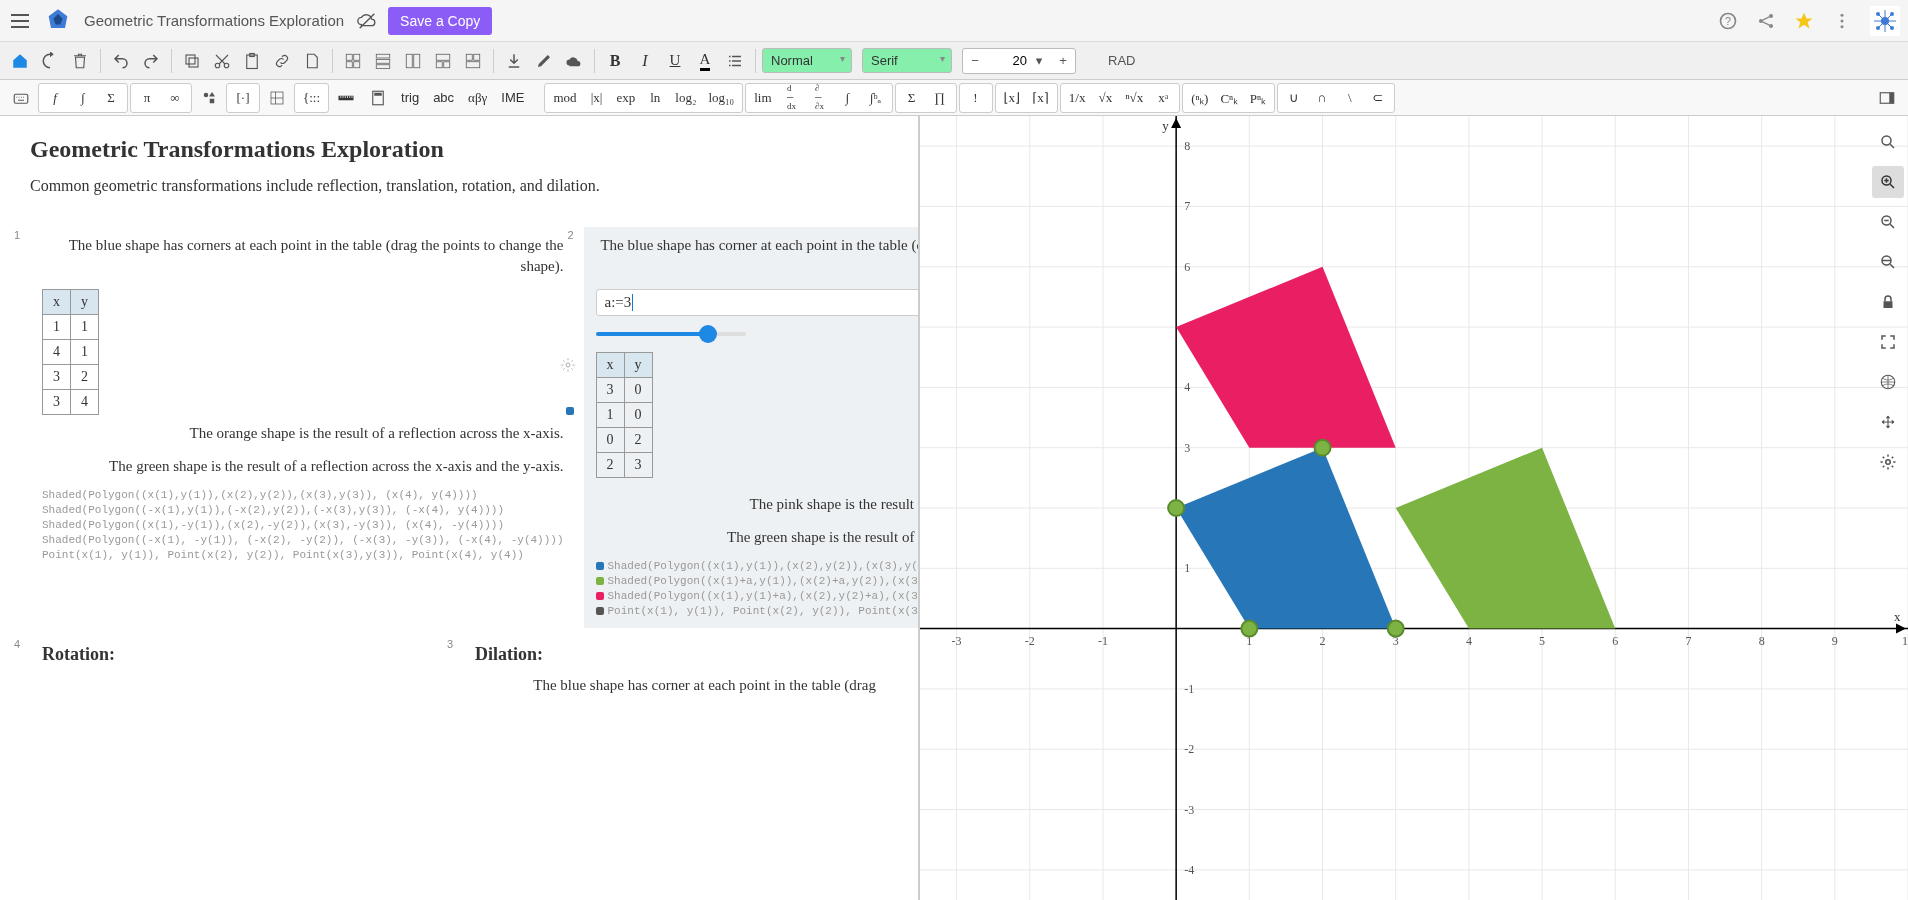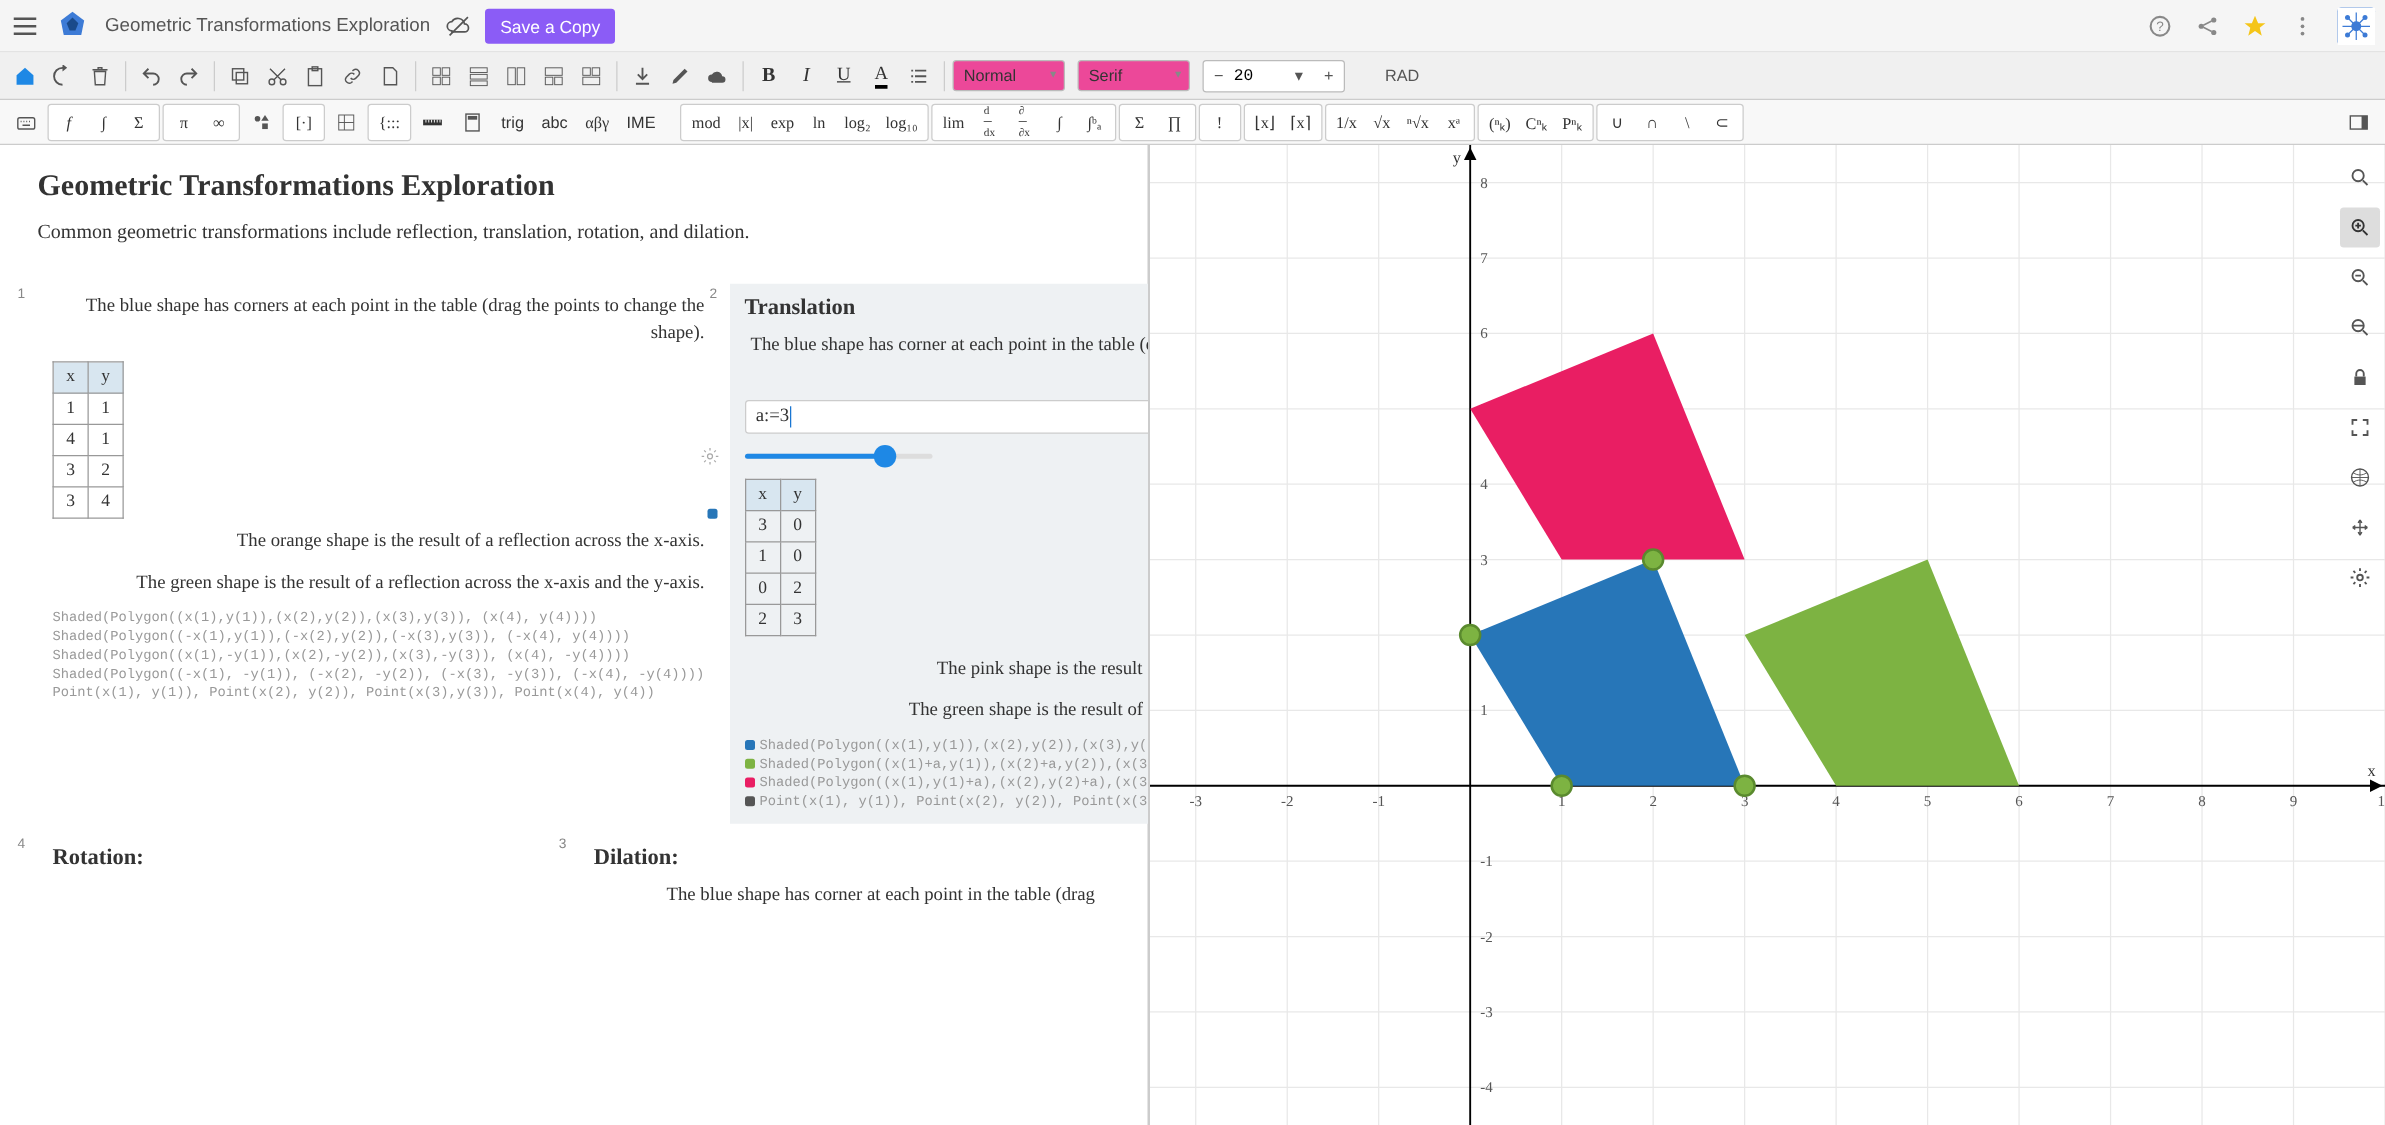--- a/index.html
+++ b/index.html
@@ -14,22 +14,22 @@
 .top-right { margin-left: auto; display: flex; align-items: center; gap: 18px; }
 .top-right .icon { width: 20px; height: 20px; color: #888; cursor: pointer; }
 .star-icon { color: #f5c518 !important; }
 .avatar { width: 30px; height: 30px; border-radius: 3px; background: #3d7bd6; }
 
 .toolbar1 { display: flex; align-items: center; height: 38px; background: #f0f0f0; border-bottom: 1px solid #ccc; padding: 0 6px; gap: 2px; }
 .tool-btn { width: 28px; height: 28px; display: flex; align-items: center; justify-content: center; cursor: pointer; color: #333; border-radius: 3px; }
 .tool-sep { width: 1px; height: 24px; background: #ccc; margin: 0 4px; }
 .tool-group { display: flex; align-items: center; border: 1px solid #bbb; border-radius: 3px; background: #fff; }
 .tool-group .pm { width: 24px; height: 24px; display: flex; align-items: center; justify-content: center; cursor: pointer; color: #555; }
-.tool-group input { width: 40px; border: none; text-align: left; font-size: 13px; font-family: Liberation Mono, monospace; }
-.tool-select { border: 1px solid #bbb; background: #ec4899; padding: 4px 24px 4px 8px; border-radius: 3px; font-size: 13px; position: relative; min-width: 90px; cursor: pointer; }
+.tool-group input { width: 40px; border: none; text-align: right; font-size: 13px; }
+.tool-select { border: 1px solid #bbb; background: #86efac; padding: 4px 24px 4px 8px; border-radius: 3px; font-size: 13px; position: relative; min-width: 90px; cursor: pointer; }
 .tool-select::after { content: "▾"; position: absolute; right: 6px; color: #888; font-size: 10px; }
 .rad-btn { padding: 4px 10px; color: #555; font-size: 13px; cursor: pointer; }
 
 .toolbar2 { display: flex; align-items: center; height: 36px; background: #f8f8f8; border-bottom: 1px solid #ccc; padding: 0 6px; gap: 2px; }
 .math-btn { min-width: 28px; height: 28px; padding: 0 6px; display: flex; align-items: center; justify-content: center; cursor: pointer; color: #333; font-size: 13px; border-radius: 3px; font-family: serif; }
 .math-group { display: flex; align-items: center; border: 1px solid #ccc; border-radius: 3px; background: #fff; padding: 0 2px; }
 
 .main { display: flex; height: calc(100% - 116px); }
 .notebook { width: 920px; overflow-y: auto; padding: 20px 30px; font-family: Georgia, serif; position: relative; border-right: 2px solid #ccc; }
 .notebook::-webkit-scrollbar { width: 10px; }
@@ -403,21 +403,20 @@
         <div class="code">Shaded(Polygon((-x(1), -y(1)), (-x(2), -y(2)), (-x(3), -y(3)), (-x(4), -y(4))))</div>
         <div class="code">Point(x(1), y(1)), Point(x(2), y(2)), Point(x(3),y(3)), Point(x(4), y(4))</div>
       </div>
 
       <div class="cell active" style="position:relative">
         <span class="cell-num">2</span>
         <span class="gear-cell"><svg viewBox="0 0 24 24">
               <circle cx="12" cy="12" r="3" fill="none" stroke="#aaa" stroke-width="1.5"></circle>
               <path d="M12 2v3M12 19v3M2 12h3M19 12h3M5 5l2 2M17 17l2 2M5 19l2-2M17 7l2-2" stroke="#aaa" stroke-width="1.5"></path>
             </svg></span>
-        <h2>Translation</h2>
         <p>The blue shape has corner at each point in the table (drag the points to change the shape).</p>
         <div class="slider-input">a:=<span class="cursor">3</span></div>
         <div class="slider-track">
           <div class="slider-line"></div>
             <div class="slider-fill"></div>
             <div class="slider-thumb"></div>
         </div>
         <div style="position:absolute;left:-18px;top:175px"><span class="code-ind" style="background:#2776b8"></span></div>
         <table class="data-table">
           <tbody>

